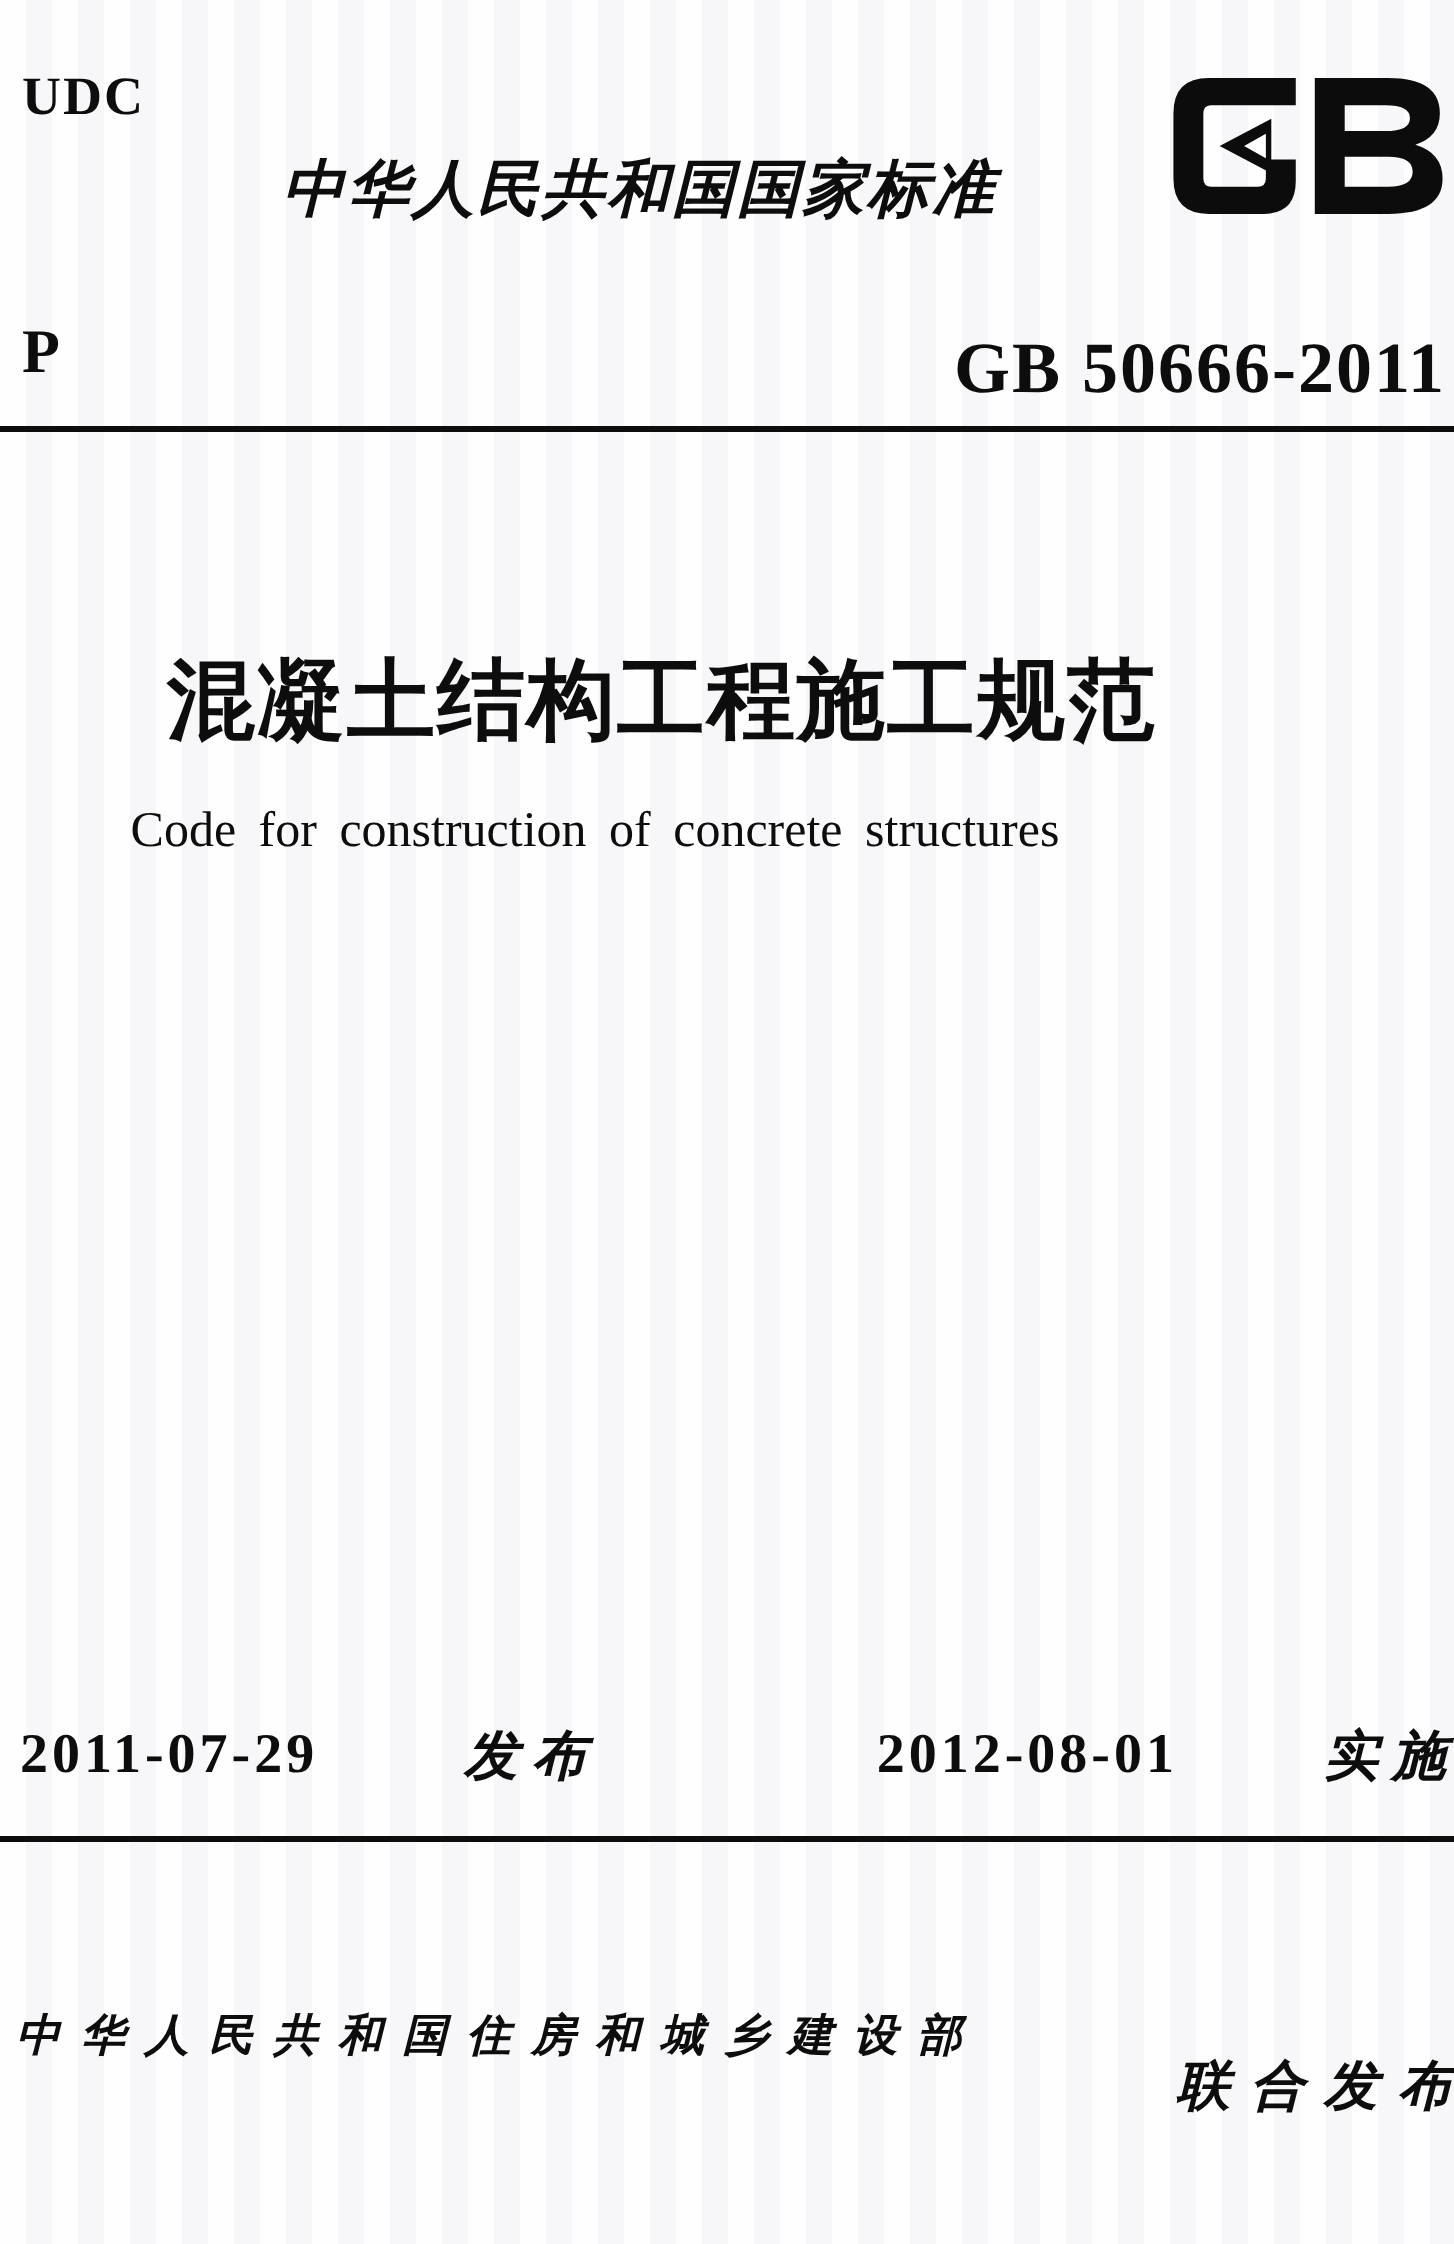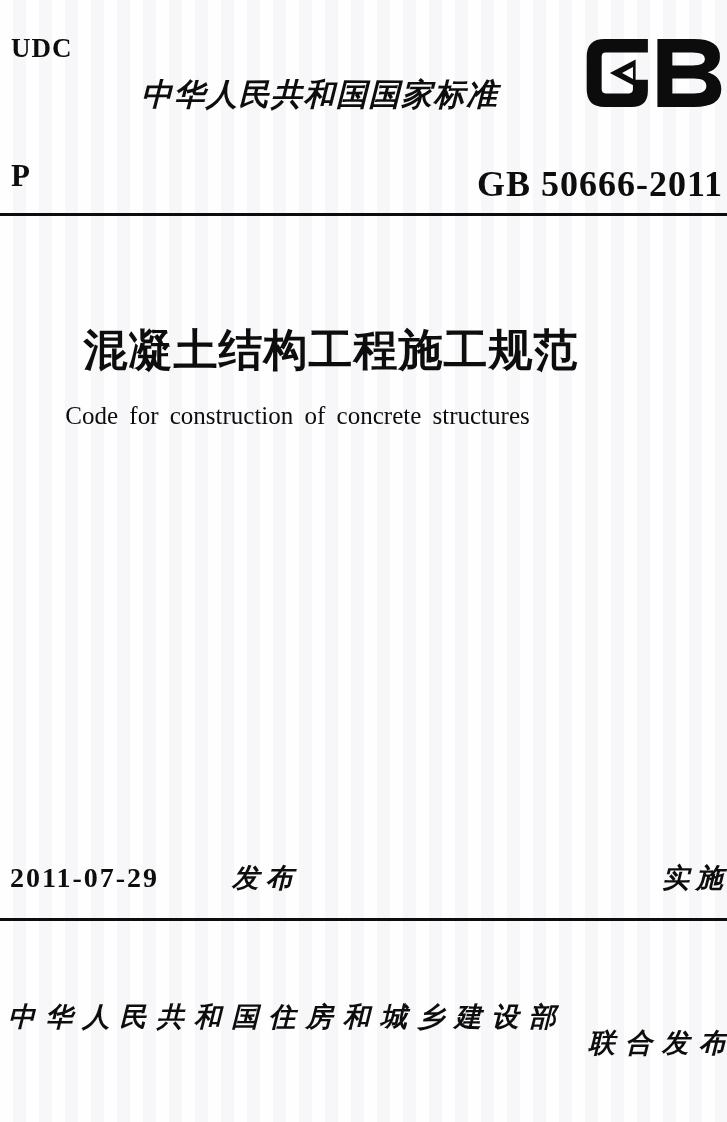--- a/index.html
+++ b/index.html
@@ -55,21 +55,21 @@
   .date-value {
     font-size: 28px; font-weight: bold; letter-spacing: 2px; white-space: nowrap;
   }
   .date-word {
     font-size: 27px; font-weight: bold; letter-spacing: 7px;
     margin-right: -7px; white-space: nowrap; margin-left: 41px;
   }
 
   .publishers {
     position: absolute; left: 8px; top: 999px; width: 562px;
-    font-weight: bold; font-size: 27px; line-height: 37px;
+    font-weight: bold; font-size: 22px; line-height: 37px;
   }
   .pub-line { white-space: nowrap; }
   .pub-line-1 { letter-spacing: 10.2px; margin-right: -10.2px; }
   .pub-line-2 { letter-spacing: 2.3px;  margin-right: -2.3px;  }
   .joint-label {
     position: absolute; left: 588px; top: 1025px;
     font-size: 27px; font-weight: bold; letter-spacing: 10px;
     margin-right: -10px; white-space: nowrap;
   }
 </style>
@@ -102,20 +102,21 @@
   <h1 class="title-zh serif">混凝土结构工程施工规范</h1>
 
   <div class="title-en serif">Code for construction of concrete structures</div>
 
   <div class="dates">
     <div class="date-group">
       <span class="date-value serif">2011-07-29</span>
       <span class="date-word sans">发布</span>
     </div>
     <div class="date-group">
+      <span class="date-value serif">2012-08-01</span>
       <span class="date-word sans">实施</span>
     </div>
   </div>
 
   <div class="rule rule-bottom"></div>
 
   <div class="publishers sans">
     <div class="pub-line pub-line-1">中华人民共和国住房和城乡建设部</div>
   </div>
 

